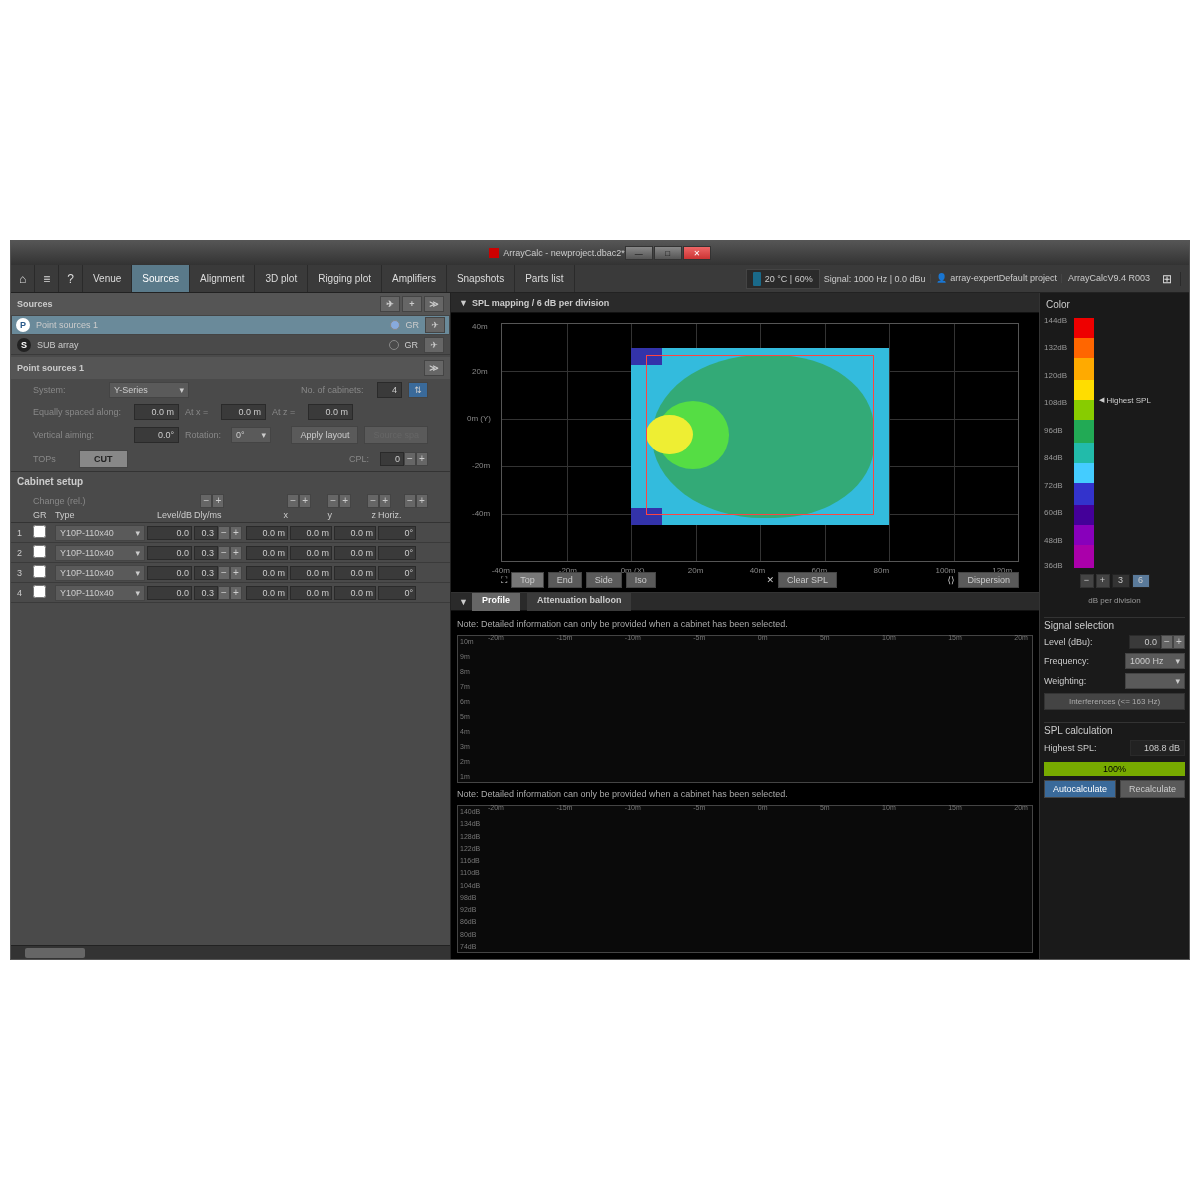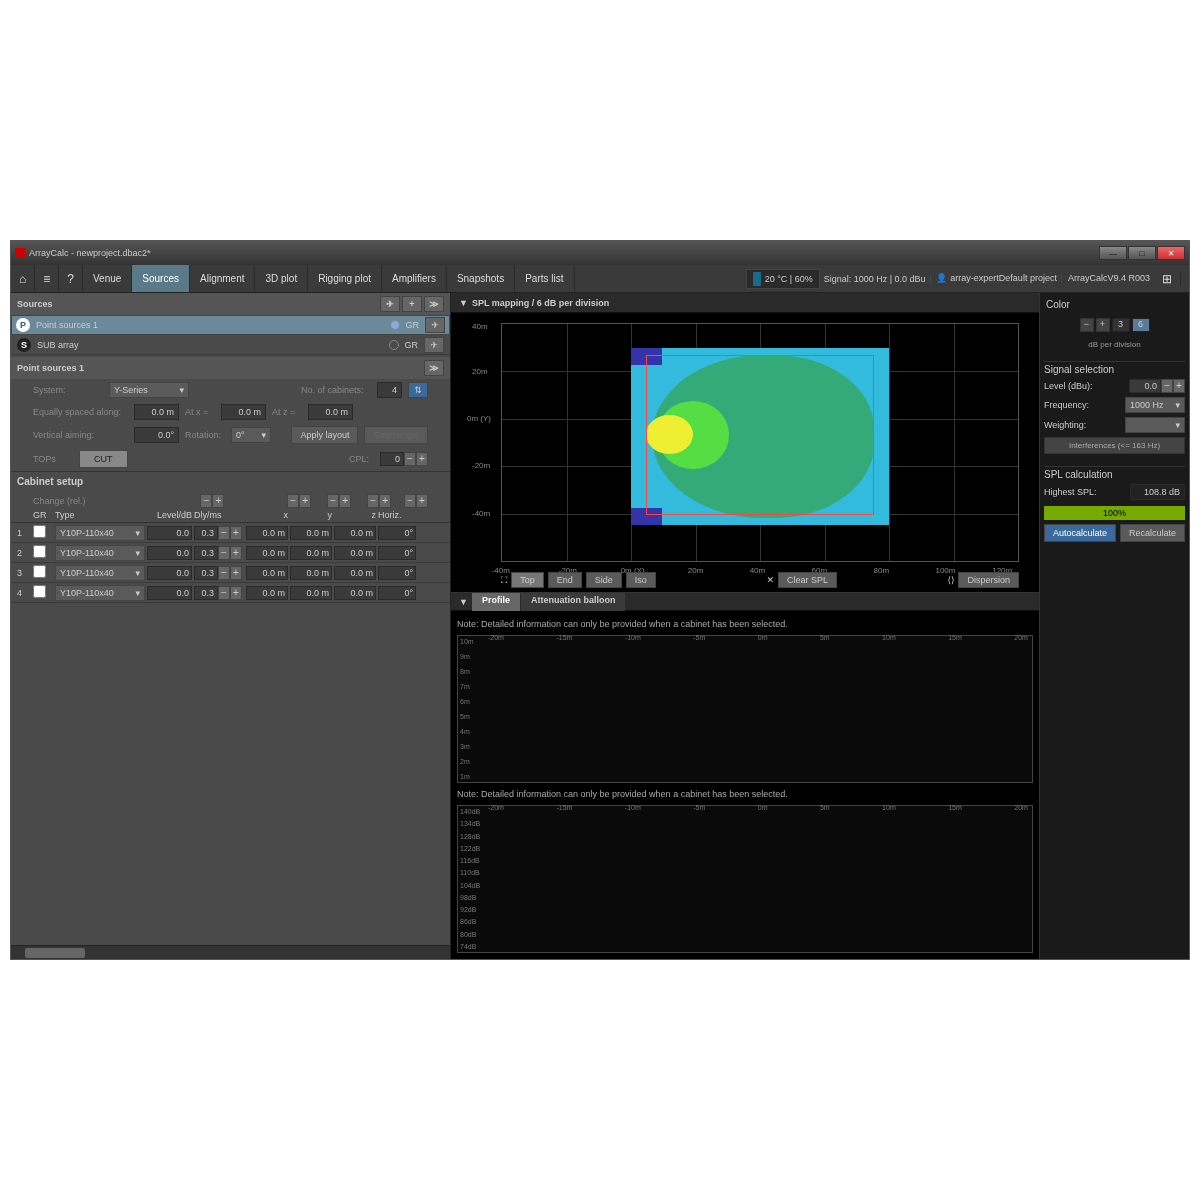--- a/index.html
+++ b/index.html
@@ -1,18 +1,18 @@
 <!DOCTYPE html>
 <html><head>
 <meta charset="utf-8">
 <style>
 *{margin:0;padding:0;box-sizing:border-box;font-family:Arial,sans-serif;font-size:9px;color:#ccc}
 body{background:#fff;width:1200px;height:1200px;display:flex;align-items:center;justify-content:center}
 .app{width:1180px;height:720px;background:#1a1a1a;border:1px solid #555;display:flex;flex-direction:column;position:relative}
-.titlebar{height:18px;background:linear-gradient(#555,#333);display:flex;align-items:center;padding:12px 4px;justify-content:space-between}
+.titlebar{height:18px;background:linear-gradient(#555,#333);display:flex;align-items:center;padding:12px 4px;justify-content:center}
 .title-left{display:flex;align-items:center;gap:4px}
 .title-sq{width:10px;height:10px;background:#c00}
 .winctrl{display:flex;gap:1px}
 .winbtn{width:28px;height:14px;background:linear-gradient(#888,#555);border:1px solid #333;display:flex;align-items:center;justify-content:center;font-size:8px;color:#000}
 .winbtn.close{background:linear-gradient(#e66,#c33);color:#fff}
 .toolbar{height:28px;background:#3a3a3a;border-bottom:1px solid #222;display:flex;align-items:stretch}
 .tbtn{padding:0 10px;display:flex;align-items:center;border-right:1px solid #2a2a2a;cursor:pointer;font-size:10px;color:#ddd}
 .tbtn.icon{padding:0 8px;font-size:12px}
 .tbtn.active{background:#5a7a8a;color:#fff}
 .tb-right{margin-left:auto;display:flex;align-items:center;gap:4px;padding:0 8px}
@@ -29,21 +29,21 @@
 .src-ico{width:14px;height:14px;border-radius:50%;background:#fff;color:#2a5a8a;display:flex;align-items:center;justify-content:center;font-weight:bold;font-size:9px}
 .src-ico.sub{background:#222;color:#fff}
 .src-name{flex:1}
 .gr-dot{width:10px;height:10px;border-radius:50%;border:1px solid #888}
 .sub-h{height:22px;background:#555;display:flex;align-items:center;padding:0 6px;font-size:10px;font-weight:bold;margin-top:2px;justify-content:space-between}
 .form-row{display:flex;align-items:center;padding:3px 22px;gap:6px;font-size:9px;color:#999}
 .lbl{min-width:70px;color:#888}
 .inp{background:#3a3a3a;border:1px solid #2a2a2a;padding:2px 4px;color:#ccc;text-align:right;min-width:45px}
 .sel{background:#5a5a5a;border:1px solid #444;padding:2px 4px;min-width:80px;display:flex;justify-content:space-between;align-items:center}
 .btn{background:#5a5a5a;border:1px solid #444;padding:3px 8px;cursor:pointer;font-size:9px}
-.btn.cut{background:#888;color:#222;font-weight:normal;padding:3px 14px}
+.btn.cut{background:#888;color:#222;font-weight:bold;padding:3px 14px}
 .sect-t{padding:4px 6px;font-size:10px;color:#ccc;font-weight:bold}
 .tbl{font-size:9px}
 .tbl-h{display:flex;padding:2px 6px;gap:2px;color:#aaa;border-bottom:1px solid #333}
 .c-n{width:14px}.c-gr{width:20px}.c-type{width:90px}.c-lv{width:45px;text-align:right}.c-dly{width:50px}.c-xyz{width:42px;text-align:right}.c-hz{width:38px;text-align:left}
 .tbl-r{display:flex;padding:2px 6px;gap:2px;align-items:center;border-bottom:1px solid #3a3a3a;height:20px}
 .cell-i{background:#3a3a3a;border:1px solid #2a2a2a;padding:1px 2px;text-align:right}
 .step{display:flex}
 .step .v{background:#3a3a3a;border:1px solid #2a2a2a;padding:1px 3px;width:24px;text-align:right}
 .step .b{width:12px;background:#666;border:1px solid #444;text-align:center;cursor:pointer;font-size:10px;line-height:12px}
 .scrollb{height:14px;background:#333;border-top:1px solid #222;margin-top:auto;position:relative}
@@ -52,21 +52,21 @@
 .center{flex:1;display:flex;flex-direction:column;overflow:hidden}
 .map-h{height:20px;background:#2a2a2a;display:flex;align-items:center;padding:0 8px;font-size:10px;color:#eee;font-weight:bold;border-bottom:1px solid #111}
 .map-area{height:280px;background:#000;position:relative;border-bottom:1px solid #333}
 .plot{position:absolute;left:50px;right:20px;top:10px;bottom:30px;border:1px solid #555}
 .gl{position:absolute;background:#333}
 .ax-lbl{position:absolute;font-size:8px;color:#888}
 .spl-img{position:absolute;left:25%;top:10%;width:50%;height:75%}
 .view-ctrl{position:absolute;bottom:4px;left:50px;right:20px;display:flex;align-items:center;gap:4px}
 .view-ctrl .btn{padding:2px 8px}
 .view-spacer{flex:1}
-.tabs{height:20px;display:flex;gap:1px;background:#222}
+.tabs{height:20px;display:flex;gap:7px;background:#222}
 .tab{padding:3px 10px;background:#3a3a3a;font-size:9px;cursor:pointer}
 .tab.act{background:#666;color:#fff}
 .profile{flex:1;background:#000;padding:6px;overflow:hidden;display:flex;flex-direction:column;gap:4px}
 .note{font-size:9px;color:#aaa;padding:2px 0}
 .pf-chart{flex:1;border:1px solid #444;background:#0a0a0a;position:relative;min-height:80px}
 .sidebar{width:150px;background:#1a1a1a;border-left:1px solid #333;display:flex;flex-direction:column;padding:4px;gap:6px}
 .clr-h{font-size:10px;color:#ccc;padding:2px}
 .colorbar{height:250px;display:flex;gap:2px;padding-left:30px;position:relative}
 .cbar{width:20px;background:linear-gradient(to bottom,#e00 0%,#e00 8%,#f60 8%,#f60 16%,#fa0 16%,#fa0 25%,#fd0 25%,#fd0 33%,#8c0 33%,#8c0 41%,#2a5 41%,#2a5 50%,#2ba 50%,#2ba 58%,#4cf 58%,#4cf 66%,#33c 66%,#33c 75%,#409 75%,#409 83%,#80b 83%,#80b 91%,#a0a 91%,#a0a 100%)}
 .cb-lbl{position:absolute;left:0;font-size:8px;color:#999}
@@ -471,20 +471,34 @@
                 <span style="font-size: 7px; color: rgb(119, 119, 119);">10m</span>
                 <span style="font-size: 7px; color: rgb(119, 119, 119);">15m</span>
                 <span style="font-size: 7px; color: rgb(119, 119, 119);">20m</span>
               </div>
           </div>
         </div>
       </div>
 
       <div class="sidebar">
         <div class="clr-h">Color</div>
+        <div class="colorbar">
+          <div class="cbar"></div>
+          <span class="cb-lbl" style="top:-2px">144dB</span>
+          <span class="cb-lbl" style="top:10%">132dB</span>
+          <span class="cb-lbl" style="top:21%">120dB</span>
+          <span class="cb-lbl" style="top:32%">108dB</span>
+          <span class="cb-lbl" style="top:43%">96dB</span>
+          <span class="cb-lbl" style="top:54%">84dB</span>
+          <span class="cb-lbl" style="top:65%">72dB</span>
+          <span class="cb-lbl" style="top:76%">60dB</span>
+          <span class="cb-lbl" style="top:87%">48dB</span>
+          <span class="cb-lbl" style="top:97%">36dB</span>
+          <div class="cb-mark" style="top:31%">Highest SPL</div>
+        </div>
         <div class="cb-ctrl">
           <div class="b">−</div>
           <div class="b">+</div>
           <div class="n">3</div>
           <div class="n act">6</div>
         </div>
         <div class="cb-sub">dB per division</div>
 
         <div class="sect">
           <div class="sect-h">Signal selection</div>

